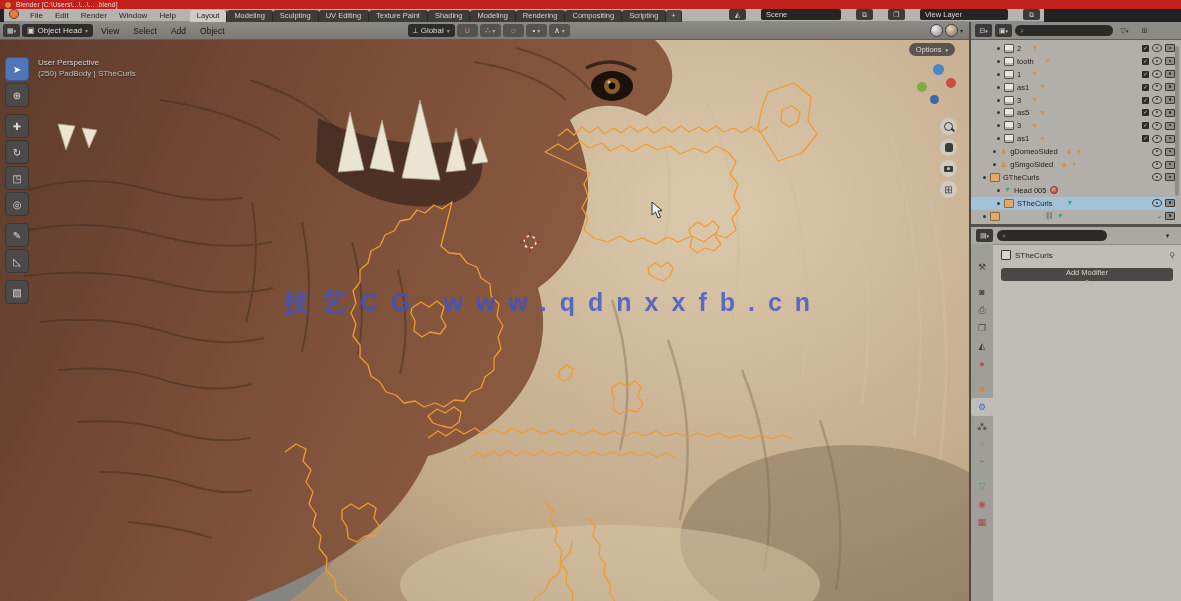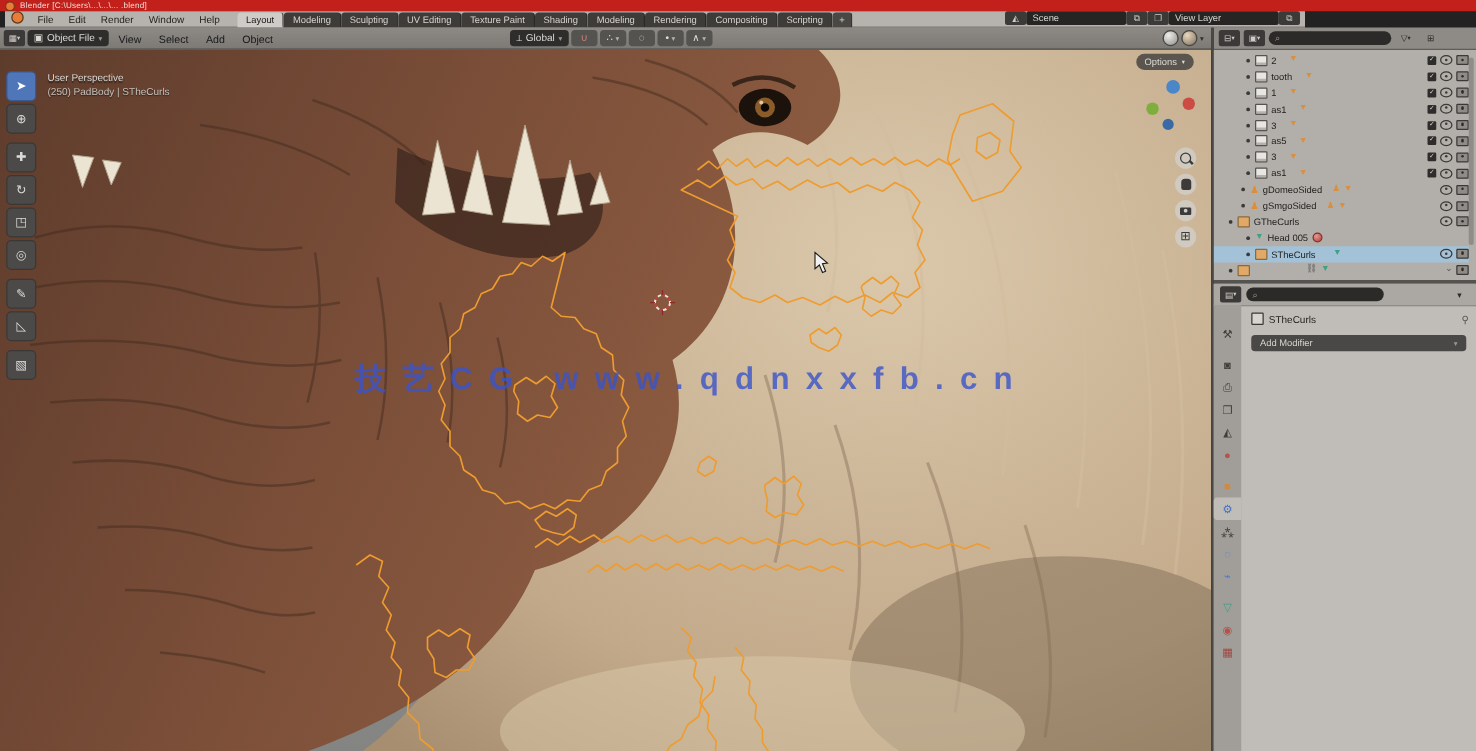--- a/index.html
+++ b/index.html
@@ -14,21 +14,21 @@
   
   .menurow{position:absolute;left:4px;top:9px;width:1040px;height:13px;background:#b6b2ae;
            display:flex;align-items:flex-start;box-sizing:border-box;border-bottom:1px solid #8f8c88;}
   .menurow .blogo2{width:8px;height:8px;border-radius:50%;background:#e87d3a;border:1px solid #5a3a1a;margin:0 5px 0 5px;flex:none;}
   .mi{font-size:8px;color:#26241f;padding:0 6px;line-height:13px;cursor:default;}
   .tabs{display:flex;align-items:flex-end;height:13px;margin-left:8px;}
   .tab{font-size:7.5px;line-height:11px;height:12px;padding:0 7px;background:#3e3c39;color:#d6d3cf;
        border-right:1px solid #2c2a28;border-radius:3px 3px 0 0;white-space:nowrap;}
   .tab.active{background:#cfccc7;color:#191919;margin-top:24px;}
   .tab.plus{padding:0 5px;background:#4a4845;}
-  .sceneblock{margin-left:auto;display:flex;align-items:center;gap:0;padding-right:4px;}
+  .sceneblock{margin-left:auto;display:flex;align-items:center;gap:15px;padding-right:4px;}
   .iconbtn{height:11px;min-width:13px;background:#3c3a38;border-radius:2px;color:#cfccc7;
            font-size:7px;display:flex;align-items:center;justify-content:center;padding:0 2px;}
   .dfield{height:11px;background:#262523;border-radius:2px;color:#d8d5d0;font-size:7.5px;
           display:flex;align-items:center;padding:0 5px;}
   
   .hstrip{position:absolute;left:0;top:22px;width:1181px;height:18px;}
   .vph{position:absolute;left:0;top:0;width:969px;height:18px;background:linear-gradient(#8d8a86,#7d7a76);
        display:flex;align-items:center;gap:2px;padding:0 3px;box-sizing:border-box;border-bottom:1px solid #5f5d5a;}
   .vph .menu{font-size:8.5px;color:#17161a;padding:0 6px;}
   .ddark{height:13px;background:#2e2d2b;border-radius:3px;color:#dcd9d4;font-size:8px;
@@ -107,21 +107,21 @@
   .ptabs{position:absolute;left:0;top:17px;bottom:0;width:22px;background:#a19e99;
          display:flex;flex-direction:column;align-items:center;padding-top:14px;box-sizing:border-box;}
   .ptab{width:22px;height:18px;display:flex;align-items:center;justify-content:center;font-size:9px;color:#3f3e3b;}
   .ptab.grp{margin-top:7px;}
   .ptab.active{background:#c0bdb8;color:#3f6fc4;border-radius:3px 0 0 3px;}
   .pbody{position:absolute;left:22px;top:17px;right:0;bottom:0;}
   .crumb{display:flex;align-items:center;gap:4px;padding:6px 6px 4px 8px;font-size:8px;color:#23221f;}
   .crumb .oicn{width:8px;height:8px;border:1px solid #3a3936;border-radius:1px;background:#d8d5d0;}
   .crumb .pin{margin-left:auto;color:#55534f;font-size:8px;}
   .addmod{margin:4px 8px 0 8px;height:13px;background:#4a4846;border-radius:3px;color:#d8d5d0;
-          font-size:7.5px;display:flex;align-items:center;padding:0 7px;justify-content:space-between;}
+          font-size:7.5px;display:flex;align-items:center;padding:0 7px;justify-content:space-between;flex-direction:column;}
   .addmod .car{color:#9a978f;font-size:6px;}
 </style>
 </head>
 <body>
 
 <div id="app">
 
   <div class="titlebar">
     <span class="blogo"></span>
     <span class="ttl">Blender  [C:\Users\...\...\... .blend]</span>
@@ -159,21 +159,21 @@
         </span>
       <span class="iconbtn">⧉</span>
     </div>
   </div>
 
   <div class="hstrip">
     <div class="vph">
       <span class="iconbtn" style="height:13px">▦<span style="font-size:5px">▾</span></span>
       <span class="ddark">
         <span>▣</span>
-        <span>Object File</span>
+        <span>Object Head</span>
         <span class="car">▾</span>
       </span>
       <span class="menu">View</span>
       <span class="menu">Select</span>
       <span class="menu">Add</span>
       <span class="menu">Object</span>
       <div class="midctl">
         <span class="ddark">
           <span style="font-size:7px">⟂</span>
           <span>Global</span>

